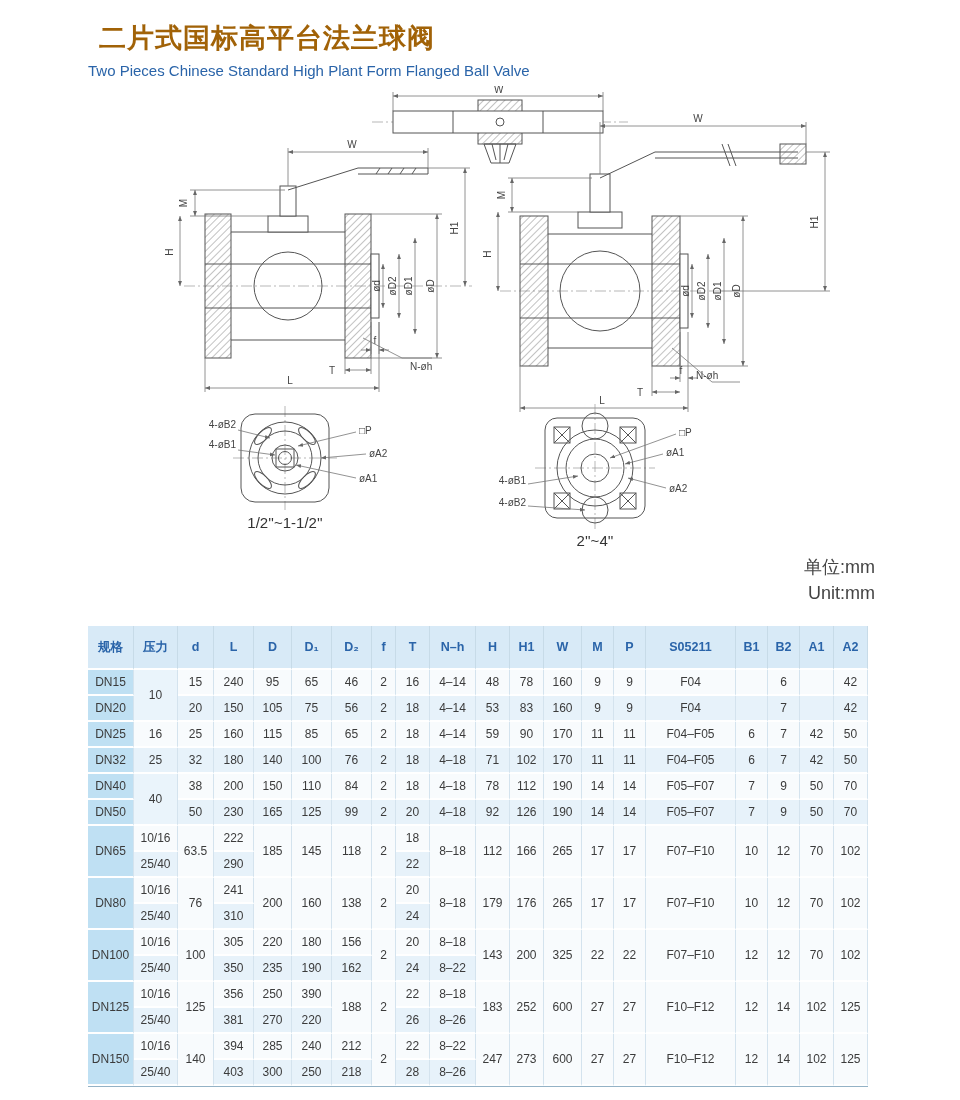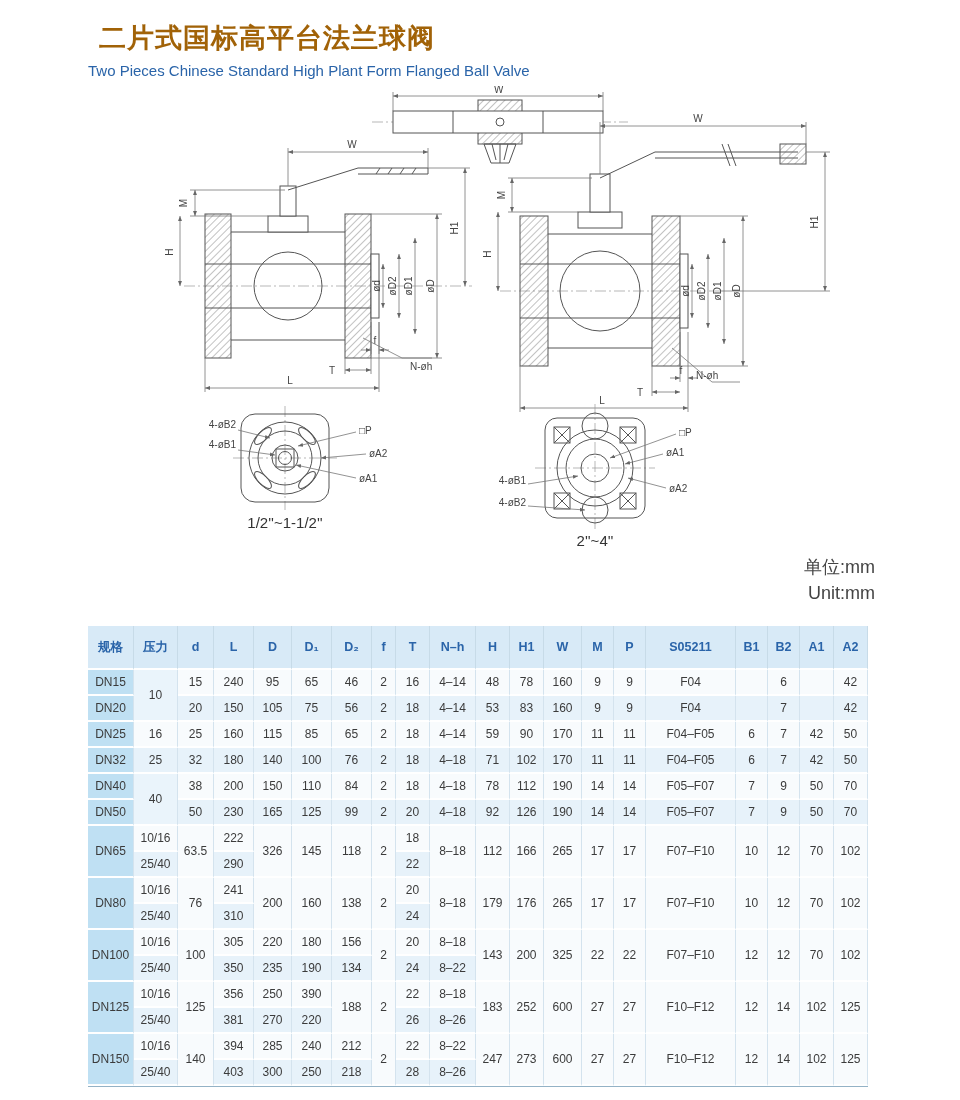--- a/index.html
+++ b/index.html
@@ -453,21 +453,21 @@
             <td>7</td>
             <td>9</td>
             <td>50</td>
             <td>70</td>
           </tr>
           <tr>
             <td rowspan="2" class="s">DN65</td>
             <td>10/16</td>
             <td rowspan="2">63.5</td>
             <td>222</td>
-            <td rowspan="2">326</td>
+            <td rowspan="2">185</td>
             <td rowspan="2">145</td>
             <td rowspan="2">118</td>
             <td rowspan="2">2</td>
             <td>18</td>
             <td rowspan="2">8–18</td>
             <td rowspan="2">112</td>
             <td rowspan="2">166</td>
             <td rowspan="2">265</td>
             <td rowspan="2">17</td>
             <td rowspan="2">17</td>
@@ -529,21 +529,21 @@
             <td rowspan="2">12</td>
             <td rowspan="2">12</td>
             <td rowspan="2">70</td>
             <td rowspan="2">102</td>
           </tr>
           <tr>
             <td>25/40</td>
             <td>350</td>
             <td>235</td>
             <td>190</td>
-            <td>134</td>
+            <td>162</td>
             <td>24</td>
             <td>8–22</td>
           </tr>
           <tr>
             <td rowspan="2" class="s">DN125</td>
             <td>10/16</td>
             <td rowspan="2">125</td>
             <td>356</td>
             <td>250</td>
             <td>390</td>

